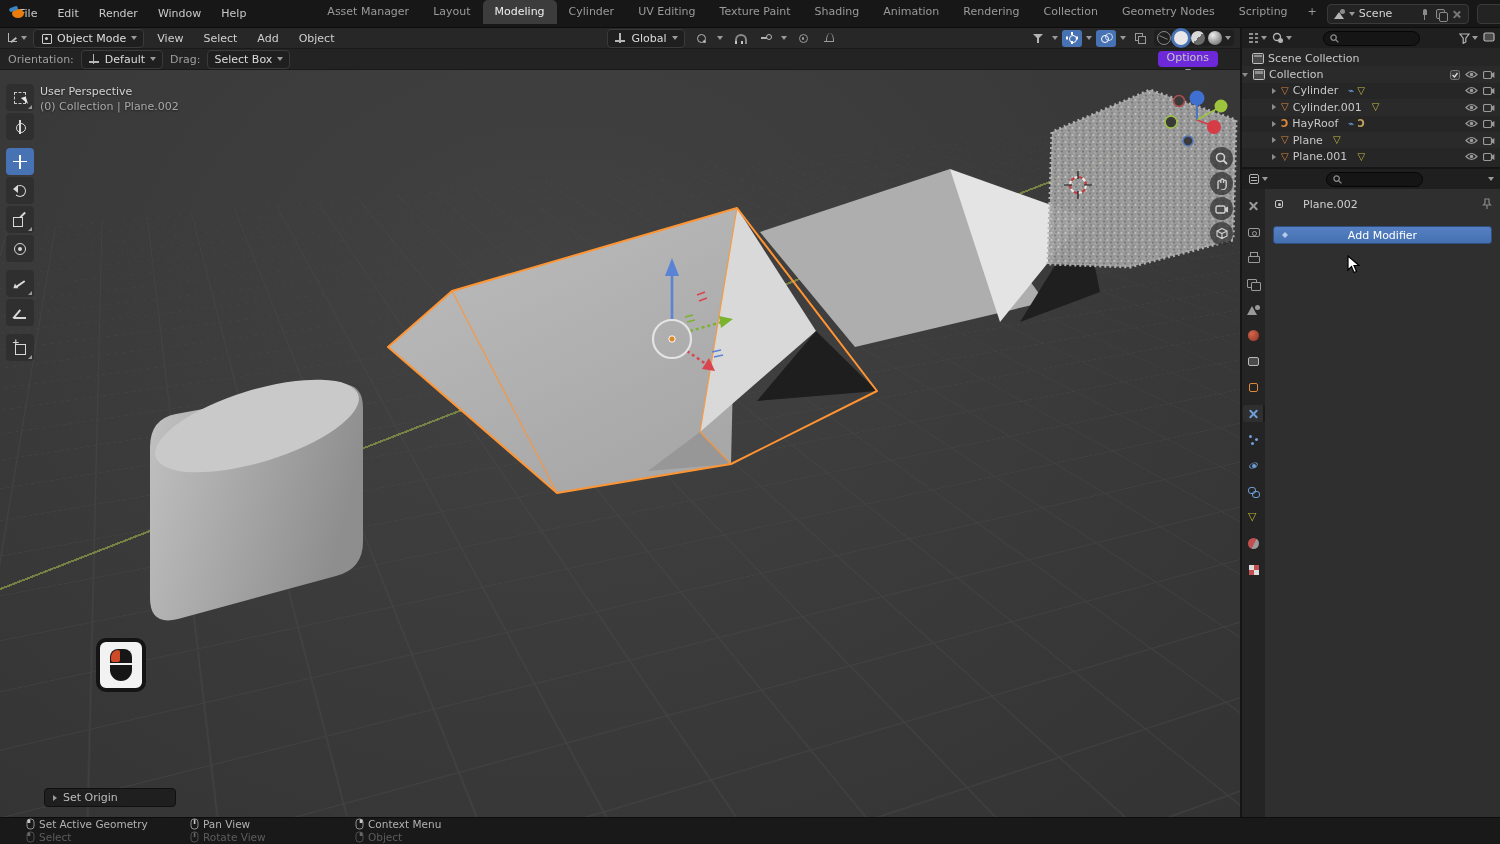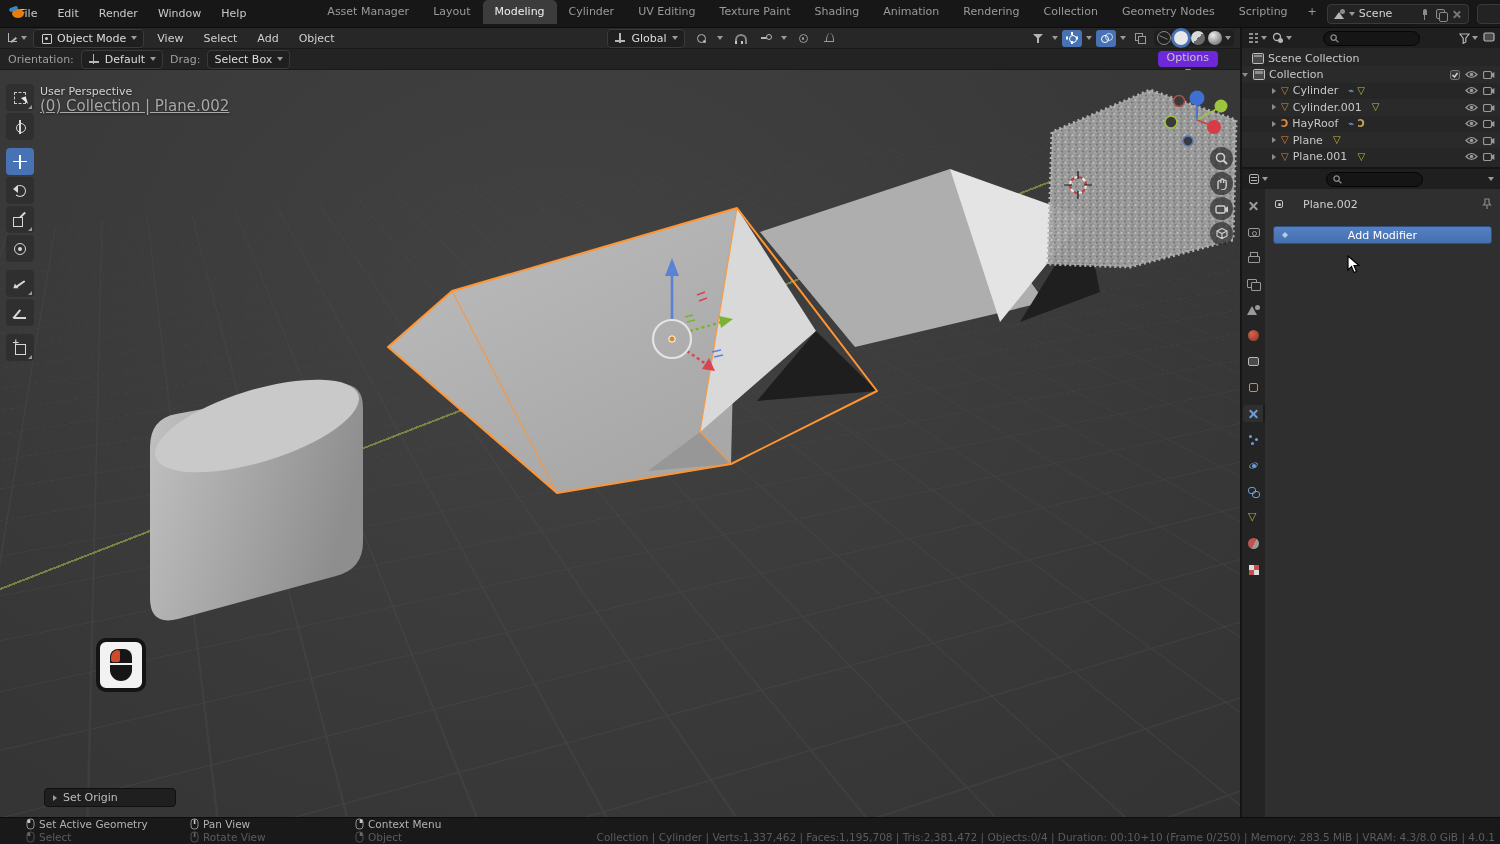--- a/index.html
+++ b/index.html
@@ -88,21 +88,21 @@
   
   .viewport{flex:1;position:relative;overflow:hidden;background:radial-gradient(ellipse at 45% 30%,#424242 0%,#3a3a3a 55%,#333 100%);}
   .vgrid{position:absolute;left:-110%;top:-120%;width:320%;height:330%;
          background-image:linear-gradient(#4b4b4b 1px,transparent 1px),linear-gradient(90deg,#4b4b4b 1px,transparent 1px);
          background-size:72px 72px;opacity:.45;
          transform:perspective(1200px) rotateX(65deg) rotateZ(-24deg);transform-origin:52% 52%;}
   .axis-green{position:absolute;left:-10px;top:522px;width:1280px;height:1.6px;background:#8a9a45;opacity:.75;transform:rotate(-21.2deg);transform-origin:left center;}
   .axis-red{position:absolute;left:1078px;top:114px;width:160px;height:1.4px;background:#9a4a4a;opacity:.7;transform:rotate(-10deg);transform-origin:left center;}
   svg.scene{position:absolute;left:0;top:0;}
   .vp-text{position:absolute;left:40px;top:14px;line-height:15px;color:#d2d2d2;font-size:11px;text-shadow:0 1px 2px #0008;}
-  .vp-text .sub{color:#a8a8a8;font-size:15px;text-decoration:underline;}
+  .vp-text .sub{color:#a8a8a8;font-size:11px;}
 
   
   .toolcol{position:absolute;left:6px;top:14px;display:flex;flex-direction:column;gap:2px;}
   .tool{width:28px;height:27px;background:#2e2e2ee8;border-radius:4px;position:relative;display:flex;align-items:center;justify-content:center;}
   .tool.active{background:#4772b3;}
   .tool.gap{margin-top:6px;}
   .tool .sub{position:absolute;right:2px;bottom:2px;width:0;height:0;border-left:4px solid transparent;border-bottom:4px solid #9a9a9a;}
   .tg{position:relative;width:14px;height:14px;}
   .g-select .tg::before{content:"";position:absolute;inset:1px;border:1.2px dashed #c8c8c8;}
   .g-select .tg::after{content:"";position:absolute;right:0;bottom:0;border-left:5px solid transparent;border-top:8px solid #e8e8e8;transform:rotate(-18deg);}
@@ -814,17 +814,16 @@
           </svg>
         <span>Rotate View</span>
       </span>
       <span class="hint" style="left:355px">
         <svg width="9" height="12">
             <rect x="1" y="1" width="7" height="10" rx="3" fill="none" stroke="#909090"></rect>
             <path d="M7.5,1.8 Q5,0.8 4.7,2 V5 H7.5 Z" fill="#c8c8c8"></path>
           </svg>
         <span>Object</span>
       </span>
-      <span class="stats">Collection | Cylinder | Verts:1,337,462 | Faces:1,195,708 | Tris:2,381,472 | Objects:0/4 | Duration: 00:10+10 (Frame 0/250) | Memory: 283.5 MiB | VRAM: 4.3/8.0 GiB | 4.0.1</span>
     </div>
   </div>
 
 </div>
 
 </body></html>

